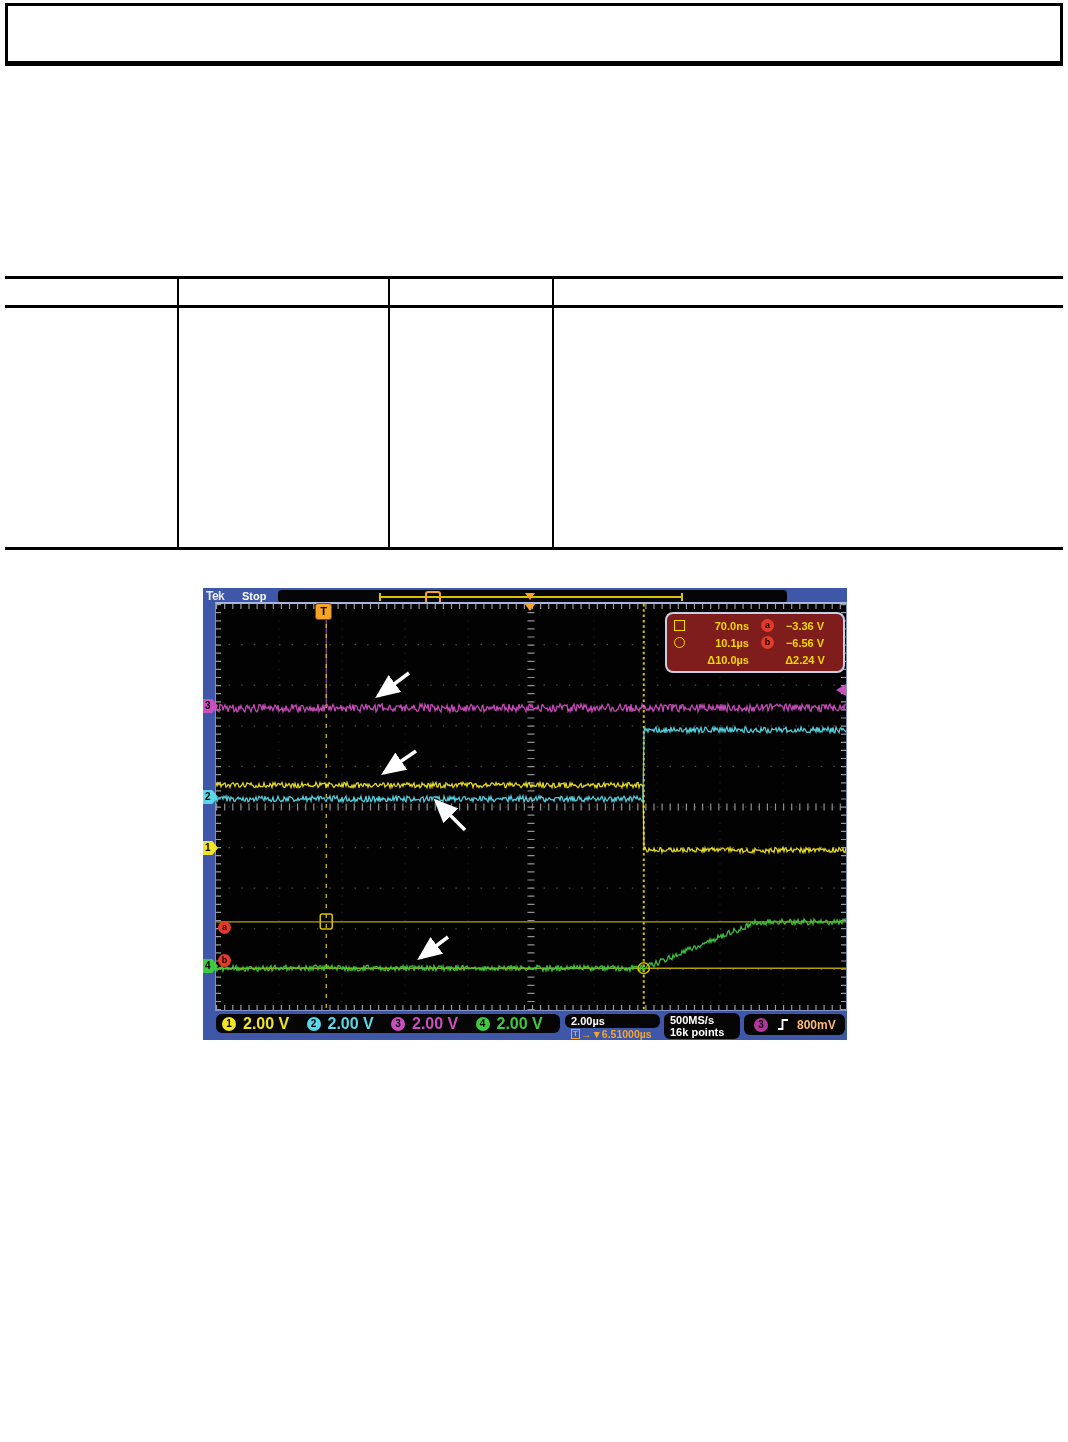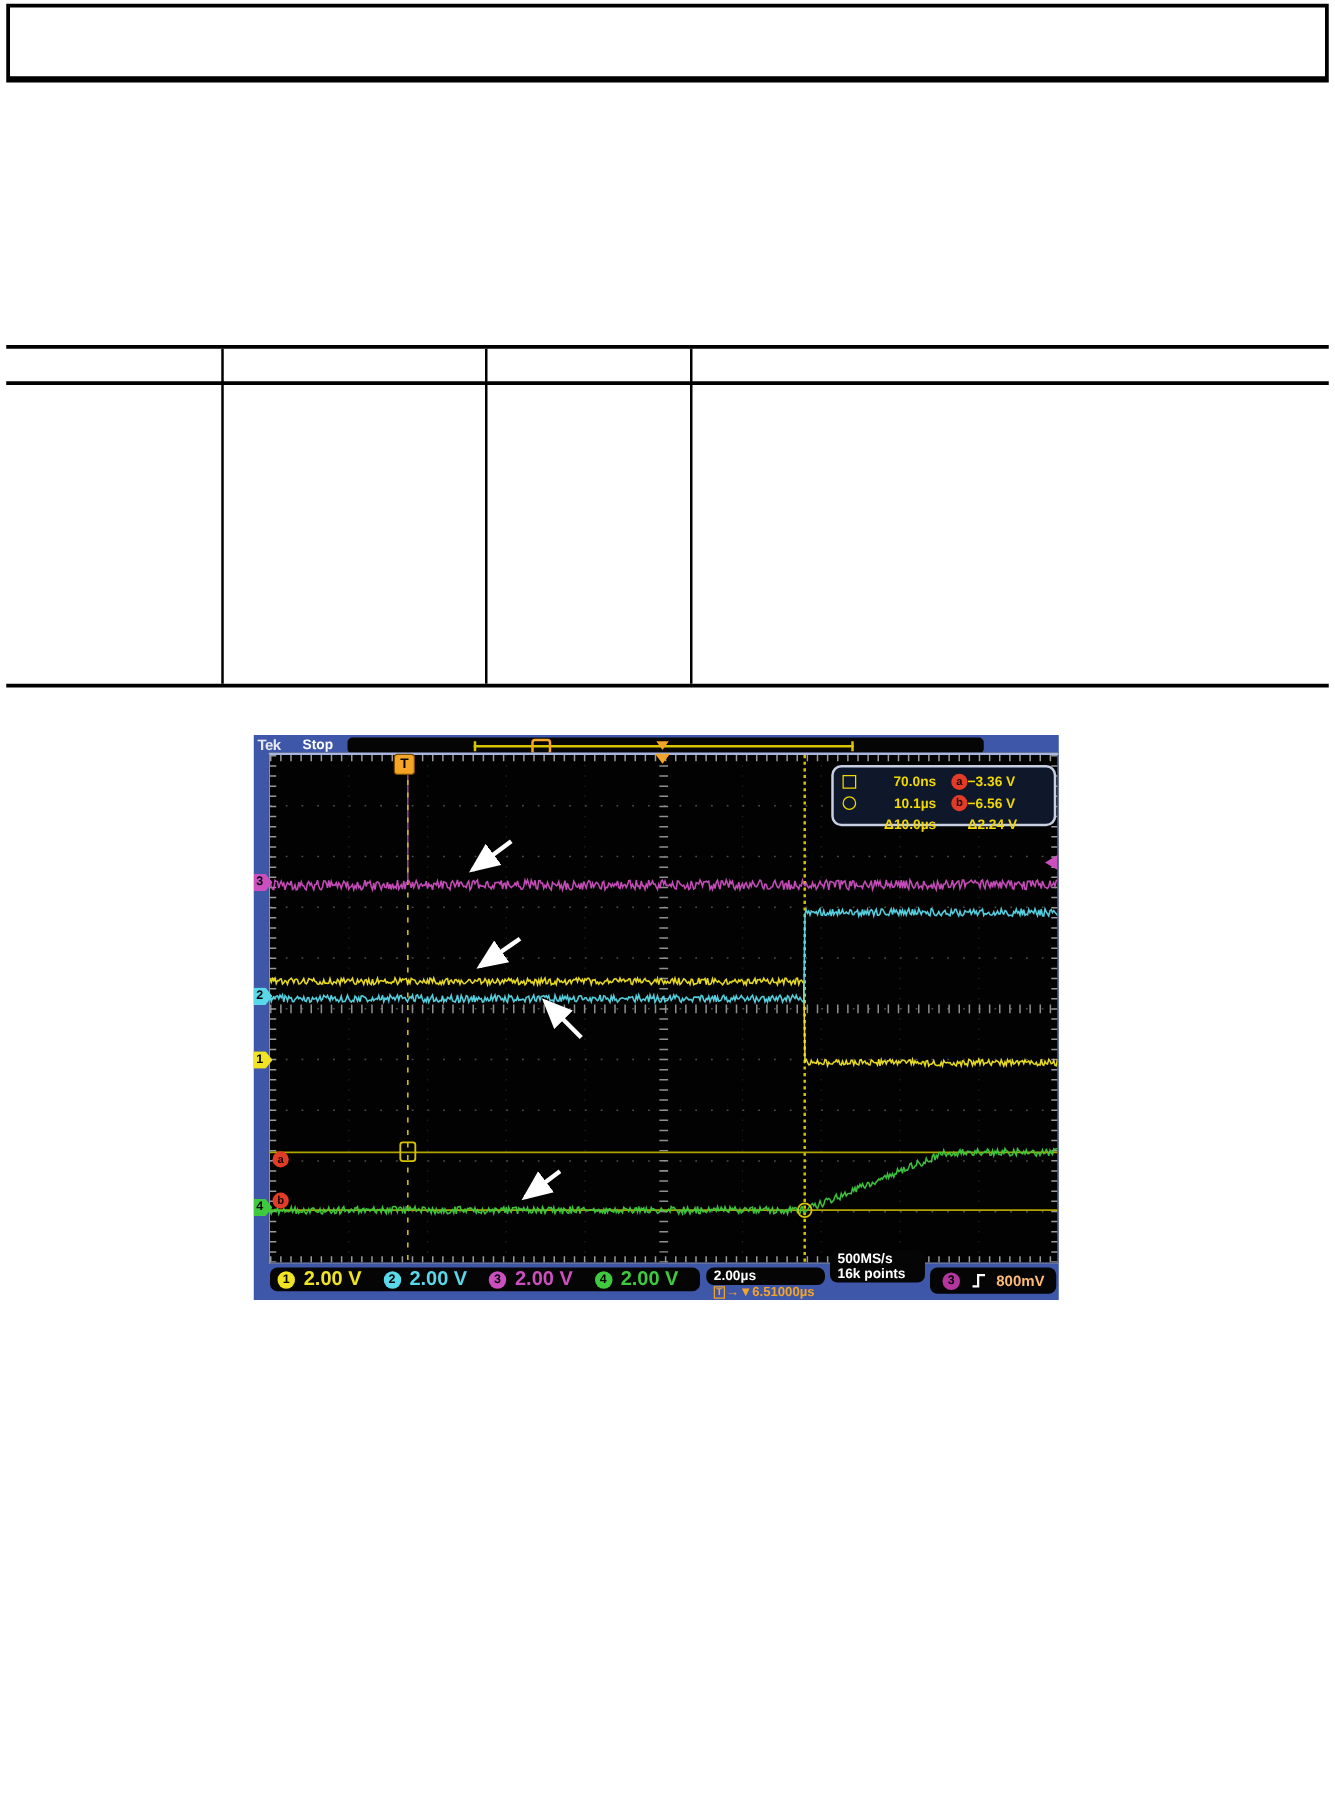--- a/index.html
+++ b/index.html
@@ -37,43 +37,43 @@
          border:1px solid #7a4c00;border-radius:3px;color:#000;font-size:11px;line-height:14px;text-align:center}
   .trigtri{position:absolute;left:321px;top:15px;width:0;height:0;
            border-left:6px solid transparent;border-right:6px solid transparent;border-top:8px solid #f4a427}
 
   .chbadge{position:absolute;left:0;width:15px;height:14px;color:#000;font-size:10px;line-height:14px;
            padding-left:2px;box-sizing:border-box;
            clip-path:polygon(0 0,62% 0,100% 50%,62% 100%,0 100%)}
   .abbadge{position:absolute;left:15px;width:13px;height:13px;border-radius:50%;background:#e23b28;
            color:#1a0000;font-size:9px;line-height:13px;text-align:center}
 
-  .readout{position:absolute;left:462px;top:24px;width:180px;height:49px;background:#0f172a;
+  .readout{position:absolute;left:462px;top:24px;width:180px;height:61px;background:#7f1d1d;
            border:2px solid #c9cfe2;border-radius:8px;box-sizing:border-box;
            padding:3px 7px 0 7px;color:#f0d800;font-size:11px}
   .rrow{display:flex;align-items:center;height:17px}
   .rsym{width:13px;display:inline-block}
   .rsym.sq::before{content:"";display:block;width:9px;height:9px;border:1.5px solid #f0d800}
   .rsym.ci::before{content:"";display:block;width:9px;height:9px;border:1.5px solid #f0d800;border-radius:50%}
   .rtime{flex:1;text-align:right}
   .rbadge{width:13px;height:13px;border-radius:50%;background:#e23b28;color:#1a0000;
           font-size:9px;line-height:13px;text-align:center;margin-left:12px}
   .rbadge.empty{background:transparent}
-  .rvolt{width:62px;text-align:left}
+  .rvolt{width:62px;text-align:center}
 
   .bbox{position:absolute;background:#050505;border-radius:6px;box-sizing:border-box}
   .chbox{left:13px;top:426px;width:344px;height:19px;display:flex;align-items:center;padding-left:6px}
   .chgrp{display:flex;align-items:center;width:86px}
   .chnum{width:14px;height:14px;border-radius:50%;color:#000;font-size:10px;line-height:14px;
          text-align:center;margin-right:7px;flex:none}
   .chval{font-size:16px}
   .hbox{left:362px;top:426px;width:95px;height:14px;padding:1px 0 4px 6px;font-size:11px}
   .hbox .l2{color:#f4a427;font-size:10.5px;margin-top:1px;display:flex;align-items:center}
   .tboxg{display:inline-block;border:1px solid #f4a427;font-size:8px;line-height:8px;padding:0 1px;margin-right:1px}
-  .abox{left:461px;top:412px;width:76px;height:26px;padding:1px 0 0 6px;font-size:11px;color:#fff}
+  .abox{left:461px;top:425px;width:76px;height:26px;padding:1px 0 0 6px;font-size:11px;color:#fff}
   .tgbox{left:541px;top:426px;width:101px;height:21px;display:flex;align-items:center;padding-left:10px}
   .tgbox .chnum{background:#b5359f;margin-right:9px}
   .tgv{font-size:12px;color:#fdba74;margin-left:8px}
 </style>
 </head>
 <body>
 
 <div class="page">
 
   <div class="topbox"></div>

